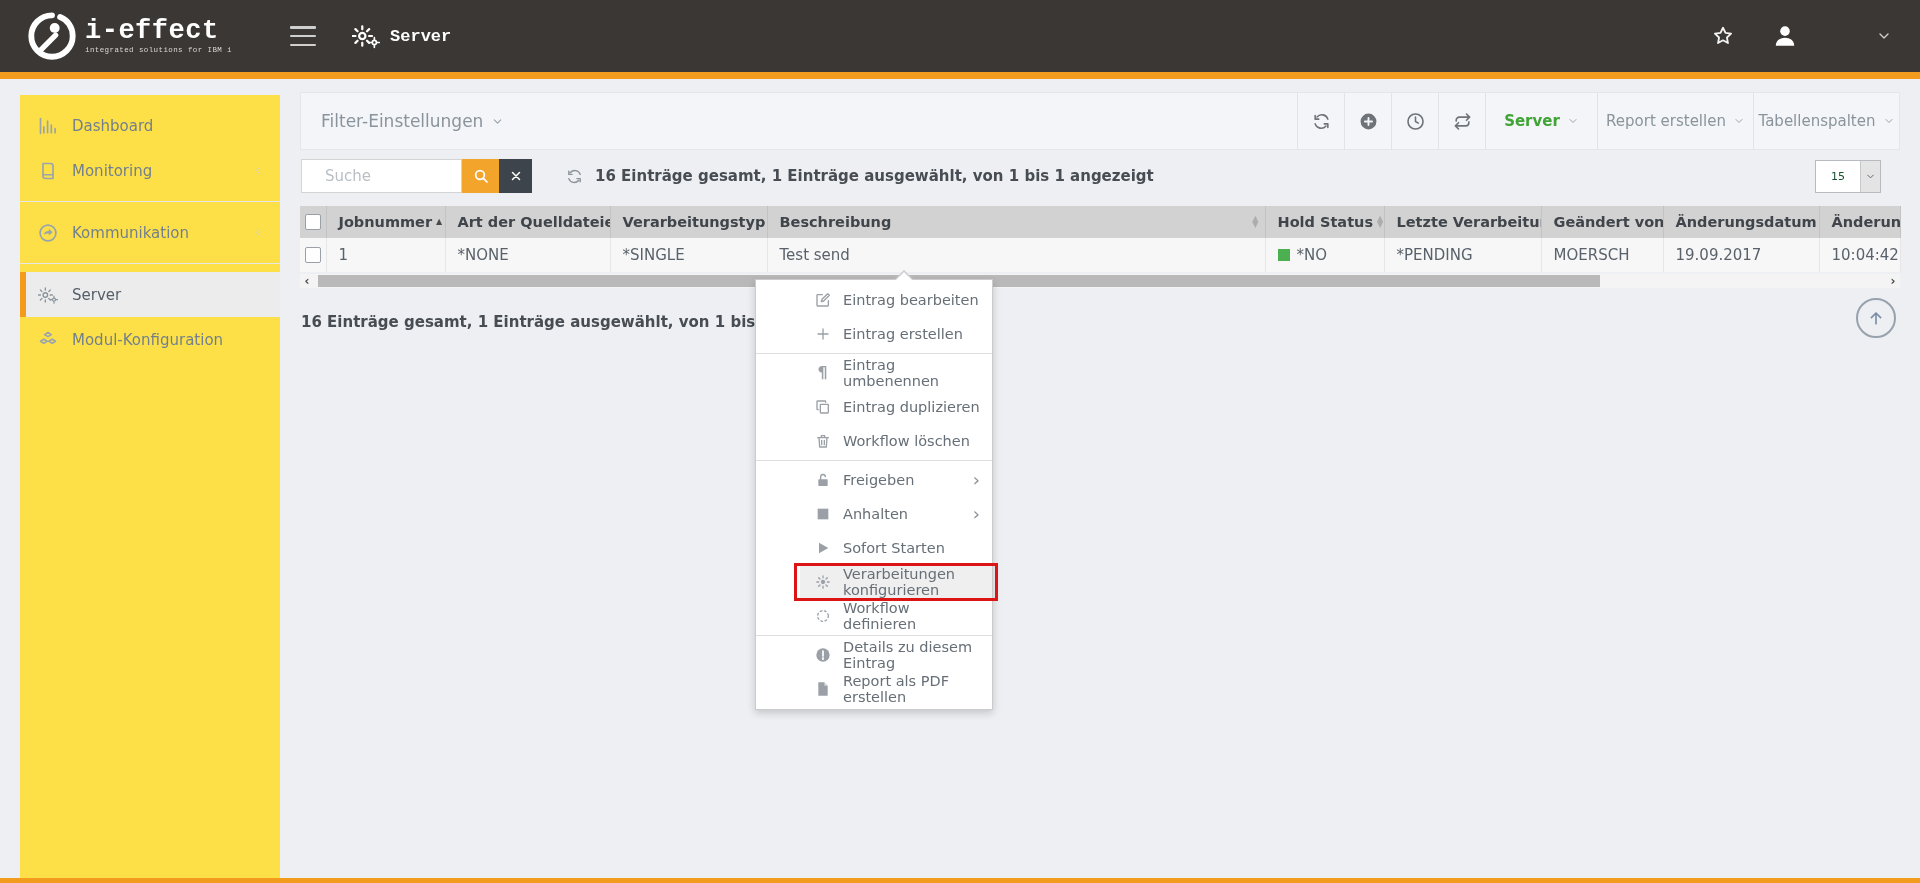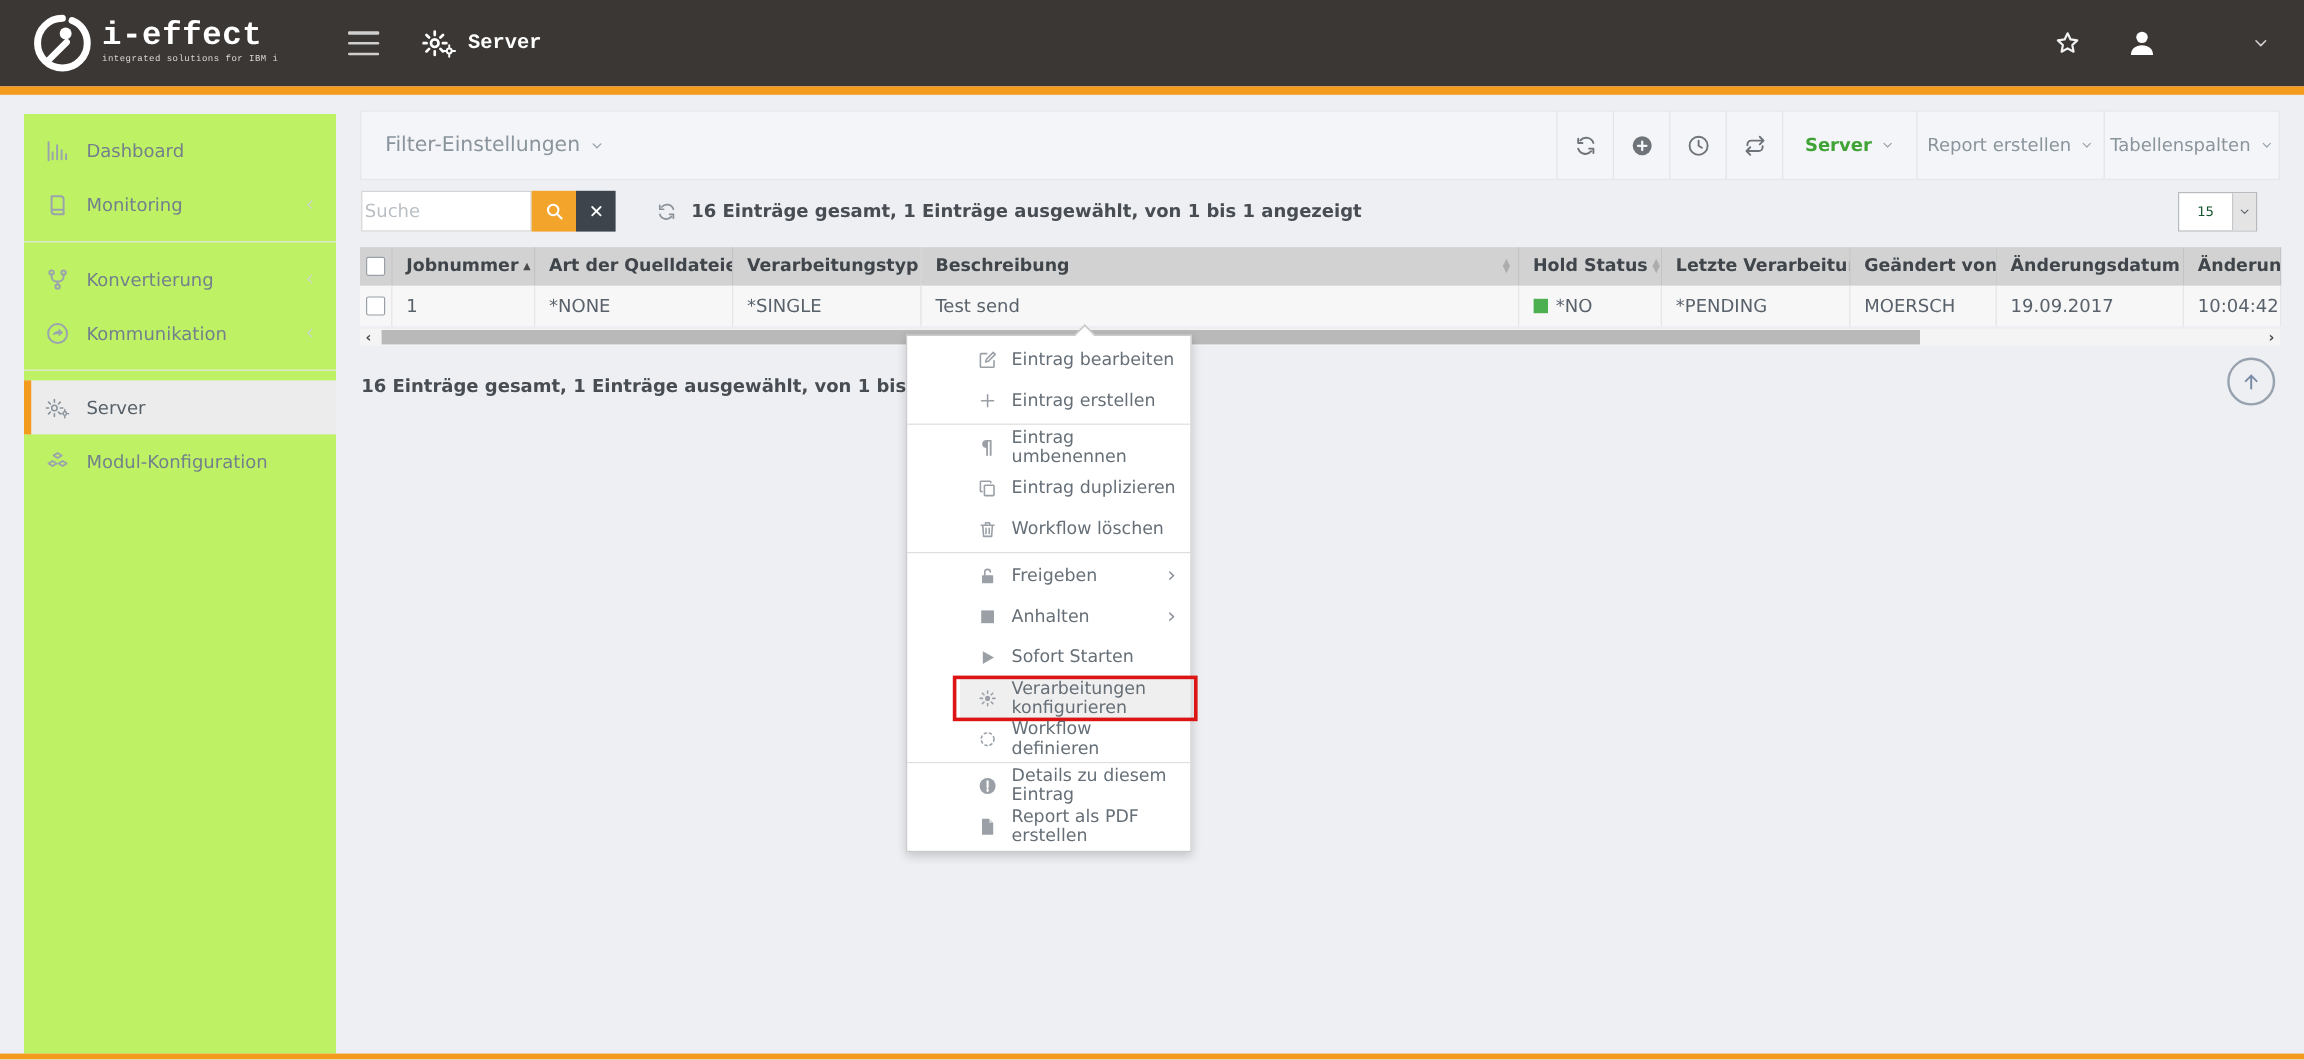--- a/index.html
+++ b/index.html
@@ -27,21 +27,21 @@
   .hamburger span { display:block; height:2.5px; background:#cfcfcf; border-radius:1px; }
   .page-title-group { display:flex; align-items:center; margin-left:36px; gap:10px; color:#fff; }
   .page-title { font-size:17px; font-weight:bold; color:#fff; }
   .hdr-right { margin-left:auto; display:flex; align-items:center; margin-right:28px; }
   .hdr-ic { color:#f2f2f2; cursor:pointer; }
   .hdr-star { width:22px; height:22px; }
   .hdr-user { width:26px; height:26px; margin-left:38px; }
   .hdr-caret { width:16px; height:16px; margin-left:78px; color:#cfcfcf; }
 
   
-  .sidebar { position:absolute; top:95px; left:20px; width:260px; height:783px; background:#bef264; padding-top:8px; }
+  .sidebar { position:absolute; top:95px; left:20px; width:260px; height:783px; background:#fde047; padding-top:8px; }
   .sb-item { height:45px; display:flex; align-items:center; padding:0 16px 0 18px; gap:14px; font-size:15px; color:#73808c; cursor:pointer; position:relative; }
   .sb-item .sb-ico { width:20px; height:20px; color:#9aa4ad; flex:0 0 20px; }
   .sb-item .sb-caret { margin-left:auto; color:#ccd2d7; width:11px; height:11px; }
   .sb-item.active { background:#ececec; color:#555f68; }
   .sb-item.active::before { content:''; position:absolute; left:0; top:0; bottom:0; width:6px; background:#f39b1d; }
   .sb-item.active .sb-ico { color:#8a949d; }
   .sb-div { height:1px; background:#e7e7e7; margin:8px 0; }
 
   
   .filter-bar { position:absolute; left:300px; top:92px; width:1600px; height:58px; background:#f4f5f8; border:1px solid #e5e6e9; display:flex; align-items:stretch; }
@@ -52,21 +52,21 @@
   .fb-btn svg { width:19px; height:19px; }
   .fb-seg { display:flex; align-items:center; justify-content:center; gap:7px; border-left:1px solid #e2e3e6; font-size:15px; color:#8a949c; cursor:pointer; }
   .fb-seg .caret { width:12px; height:12px; color:#9aa3ab; }
   .fb-seg.server { width:112px; }
   .fb-seg.server .seg-label { color:#3fa435; font-weight:bold; }
   .fb-seg.report { width:156px; }
   .fb-seg.columns { width:146px; }
 
   
   .search-row { position:absolute; left:301px; top:159px; height:34px; display:flex; align-items:center; }
-  .search-input { width:142px; height:34px; border:1px solid #d4d4d4; background:#fff; padding:0 2px; font-size:15px; color:#555; font-family:inherit; outline:none; }
+  .search-input { width:161px; height:34px; border:1px solid #d4d4d4; background:#fff; padding:0 23px; font-size:15px; color:#555; font-family:inherit; outline:none; }
   .search-input::placeholder { color:#b9bfc5; }
   .btn-search { width:37px; height:34px; background:#f2a42b; border:none; display:flex; align-items:center; justify-content:center; color:#fff; cursor:pointer; }
   .btn-search svg { width:16px; height:16px; stroke-width:2.6; }
   .btn-clear { width:33px; height:34px; background:#3d444b; border:none; display:flex; align-items:center; justify-content:center; color:#fff; cursor:pointer; }
   .btn-clear svg { width:12px; height:12px; stroke-width:3; }
   .search-status { display:flex; align-items:center; gap:12px; margin-left:34px; }
   .search-status .refresh { width:17px; height:17px; color:#8a9198; cursor:pointer; }
   .status-text { font-size:15px; font-weight:bold; color:#474d53; }
 
   .page-size { position:absolute; right:39px; top:160px; width:66px; height:33px; border:1px solid #b7bbbf; background:#fff; display:flex; cursor:pointer; }
@@ -167,32 +167,20 @@
   <div class="sb-item">
     <svg class="svgi sb-ico" viewBox="0 0 24 24">
         <path d="M6 3h9a3 3 0 0 1 3 3v15H9a3 3 0 0 1-3-3zM6 16.5h12"></path>
       </svg>
     <span>Monitoring</span>
     <svg class="svgi sb-caret" viewBox="0 0 24 24" stroke-width="3.2">
         <path d="M15 5l-7 7 7 7"></path>
       </svg>
   </div>
   <div class="sb-div"></div>
-  <div class="sb-item">
-    <svg class="svgi sb-ico" viewBox="0 0 24 24" stroke-width="1.8">
-        <circle cx="6" cy="5" r="2.2"></circle>
-        <circle cx="18" cy="5" r="2.2"></circle>
-        <circle cx="12" cy="19" r="2.2"></circle>
-        <path d="M6 7v2a5 5 0 0 0 5 5h2a5 5 0 0 0 5-5V7M12 14v2.8"></path>
-      </svg>
-    <span>Konvertierung</span>
-    <svg class="svgi sb-caret" viewBox="0 0 24 24" stroke-width="3.2">
-        <path d="M15 5l-7 7 7 7"></path>
-      </svg>
-  </div>
   <div class="sb-item">
     <svg class="svgi sb-ico" viewBox="0 0 24 24" stroke-width="1.8">
         <circle cx="12" cy="12" r="9.5"></circle>
         <path d="M7 14c.5-3 2.5-4.5 6-4.5V7l4.5 4-4.5 4v-2.5c-2.5 0-4.5.5-6 1.5z" fill="currentColor" stroke="none"></path>
       </svg>
     <span>Kommunikation</span>
     <svg class="svgi sb-caret" viewBox="0 0 24 24" stroke-width="3.2">
         <path d="M15 5l-7 7 7 7"></path>
       </svg>
   </div>

